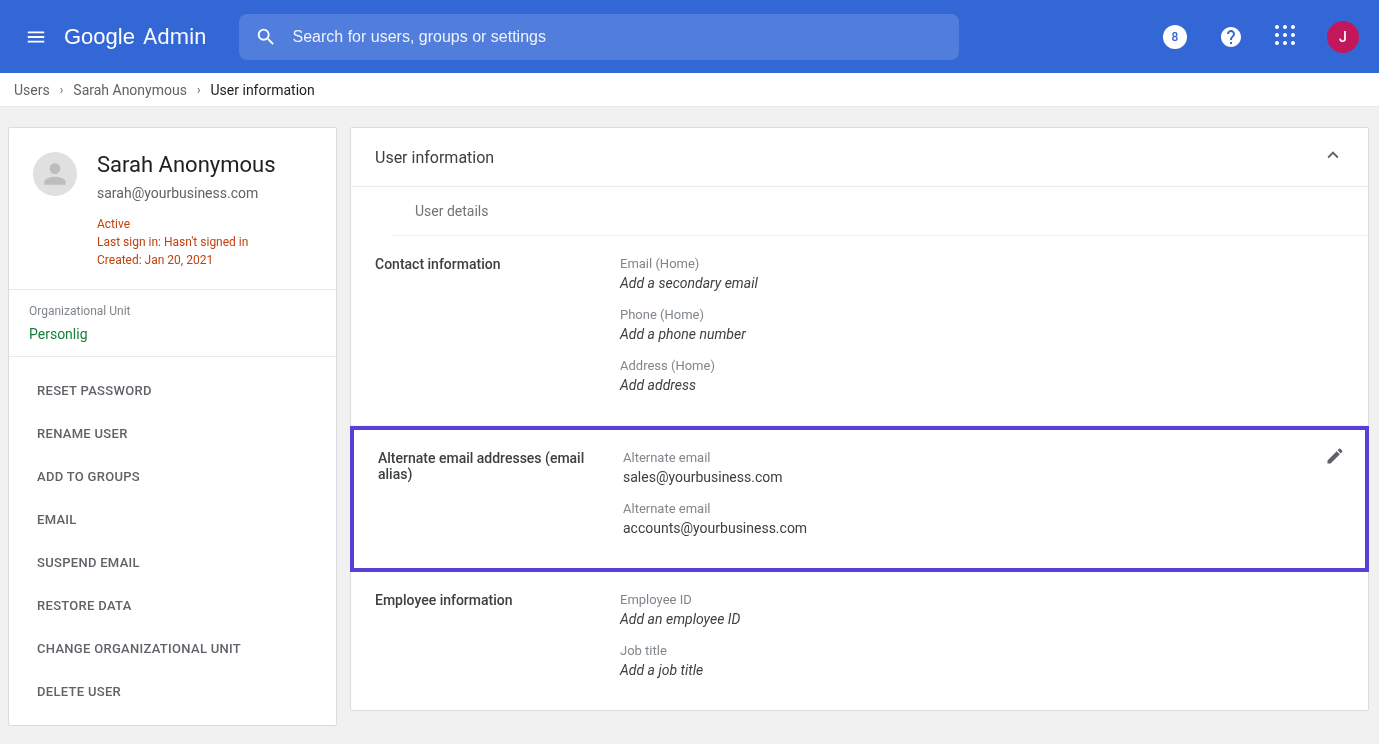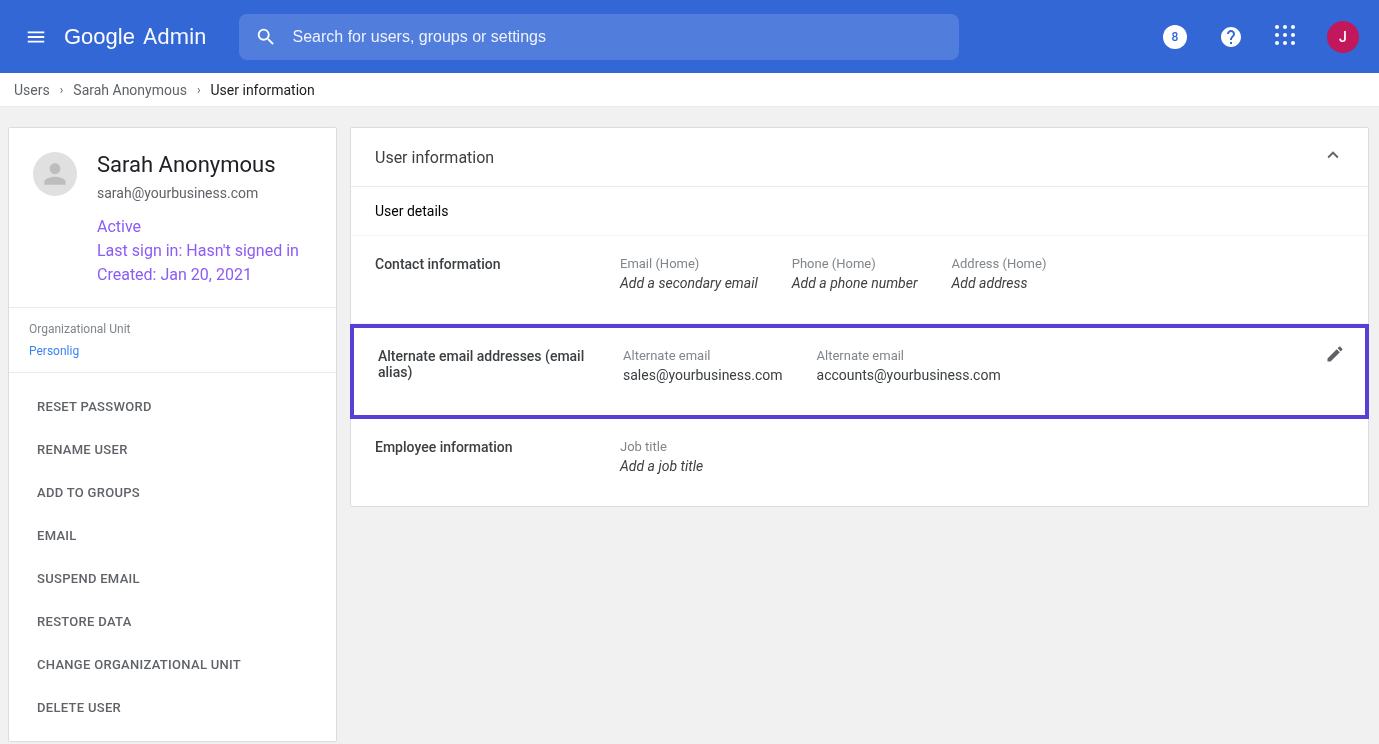--- a/index.html
+++ b/index.html
@@ -106,27 +106,27 @@
   }
   .user-avatar {
     width: 44px; height: 44px; border-radius: 50%;
     background: #e0e0e0;
     display: flex; align-items: center; justify-content: center;
     flex-shrink: 0;
   }
   .user-avatar svg { fill: #bdbdbd; width: 32px; height: 32px; }
   .user-name { font-size: 22px; font-weight: 400; color: #202124; margin-bottom: 8px; }
   .user-email { font-size: 14px; color: #5f6368; margin-bottom: 14px; }
-  .user-meta { font-size: 16px; color: #8b5cf6; line-height: 1.5; }
+  .user-meta { font-size: 12px; color: #c2410c; line-height: 1.5; }
   .org-unit {
     padding: 14px 20px;
     border-top: 1px solid #e8eaed;
   }
   .org-label { font-size: 12px; color: #80868b; margin-bottom: 8px; }
-  .org-value { font-size: 12px; color: #3b82f6; }
+  .org-value { font-size: 14px; color: #15803d; }
   .actions {
     border-top: 1px solid #e8eaed;
     padding: 12px 0;
   }
   .action-item {
     padding: 14px 28px;
     font-size: 13px; font-weight: 500;
     color: #5f6368;
     cursor: pointer;
     letter-spacing: 0.3px;
@@ -141,39 +141,40 @@
   }
   .content-header {
     padding: 16px 24px;
     display: flex; align-items: center; justify-content: space-between;
     border-bottom: 1px solid #e8eaed;
   }
   .content-title { font-size: 16px; font-weight: 400; color: #3c4043; }
   .collapse-icon svg { fill: #5f6368; width: 22px; height: 22px; }
   .subtitle {
     padding: 16px 24px;
-    font-size: 14px; color: #000000;
+    font-size: 14px; color: #737373;
     border-bottom: 1px solid #f1f3f4;
+    margin-left: 40px;
   }
   .section {
     padding: 20px 24px 32px 24px;
     display: flex;
     border-bottom: 1px solid #f1f3f4;
     position: relative;
   }
   .section.highlighted {
     border: 4px solid #5a3fd6;
     margin: 0 -1px;
   }
   .section-label {
     flex: 0 0 245px;
     font-size: 14px; font-weight: 500; color: #3c4043;
     padding-right: 20px;
   }
-  .section-fields { flex: 1; display: flex; flex-direction: row; gap: 34px; }
+  .section-fields { flex: 1; display: flex; flex-direction: column; gap: 16px; }
   .field-group {}
   .field-label { font-size: 13px; color: #80868b; margin-bottom: 4px; }
   .field-value { font-size: 14px; color: #3c4043; }
   .field-placeholder { font-size: 14px; color: #404040; font-style: italic; }
   .edit-icon {
     position: absolute; right: 20px; top: 16px;
     cursor: pointer;
   }
   .edit-icon svg { fill: #5f6368; width: 20px; height: 20px; }
 </style>
@@ -311,20 +312,24 @@
         <svg viewBox="0 0 24 24">
             <path d="M3 17.25V21h3.75L17.81 9.94l-3.75-3.75L3 17.25zM20.71 7.04c.39-.39.39-1.02 0-1.41l-2.34-2.34c-.39-.39-1.02-.39-1.41 0l-1.83 1.83 3.75 3.75 1.83-1.83z"></path>
           </svg>
       </div>
     </div>
 
     <div class="section" style="border-bottom:none">
       <div class="section-label">Employee information</div>
       <div class="section-fields">
         <div class="field-group">
+          <div class="field-label">Employee ID</div>
+          <div class="field-placeholder">Add an employee ID</div>
+        </div>
+        <div class="field-group">
           <div class="field-label">Job title</div>
           <div class="field-placeholder">Add a job title</div>
         </div>
       </div>
     </div>
 
   </div>
 </div>
 
 </body></html>

